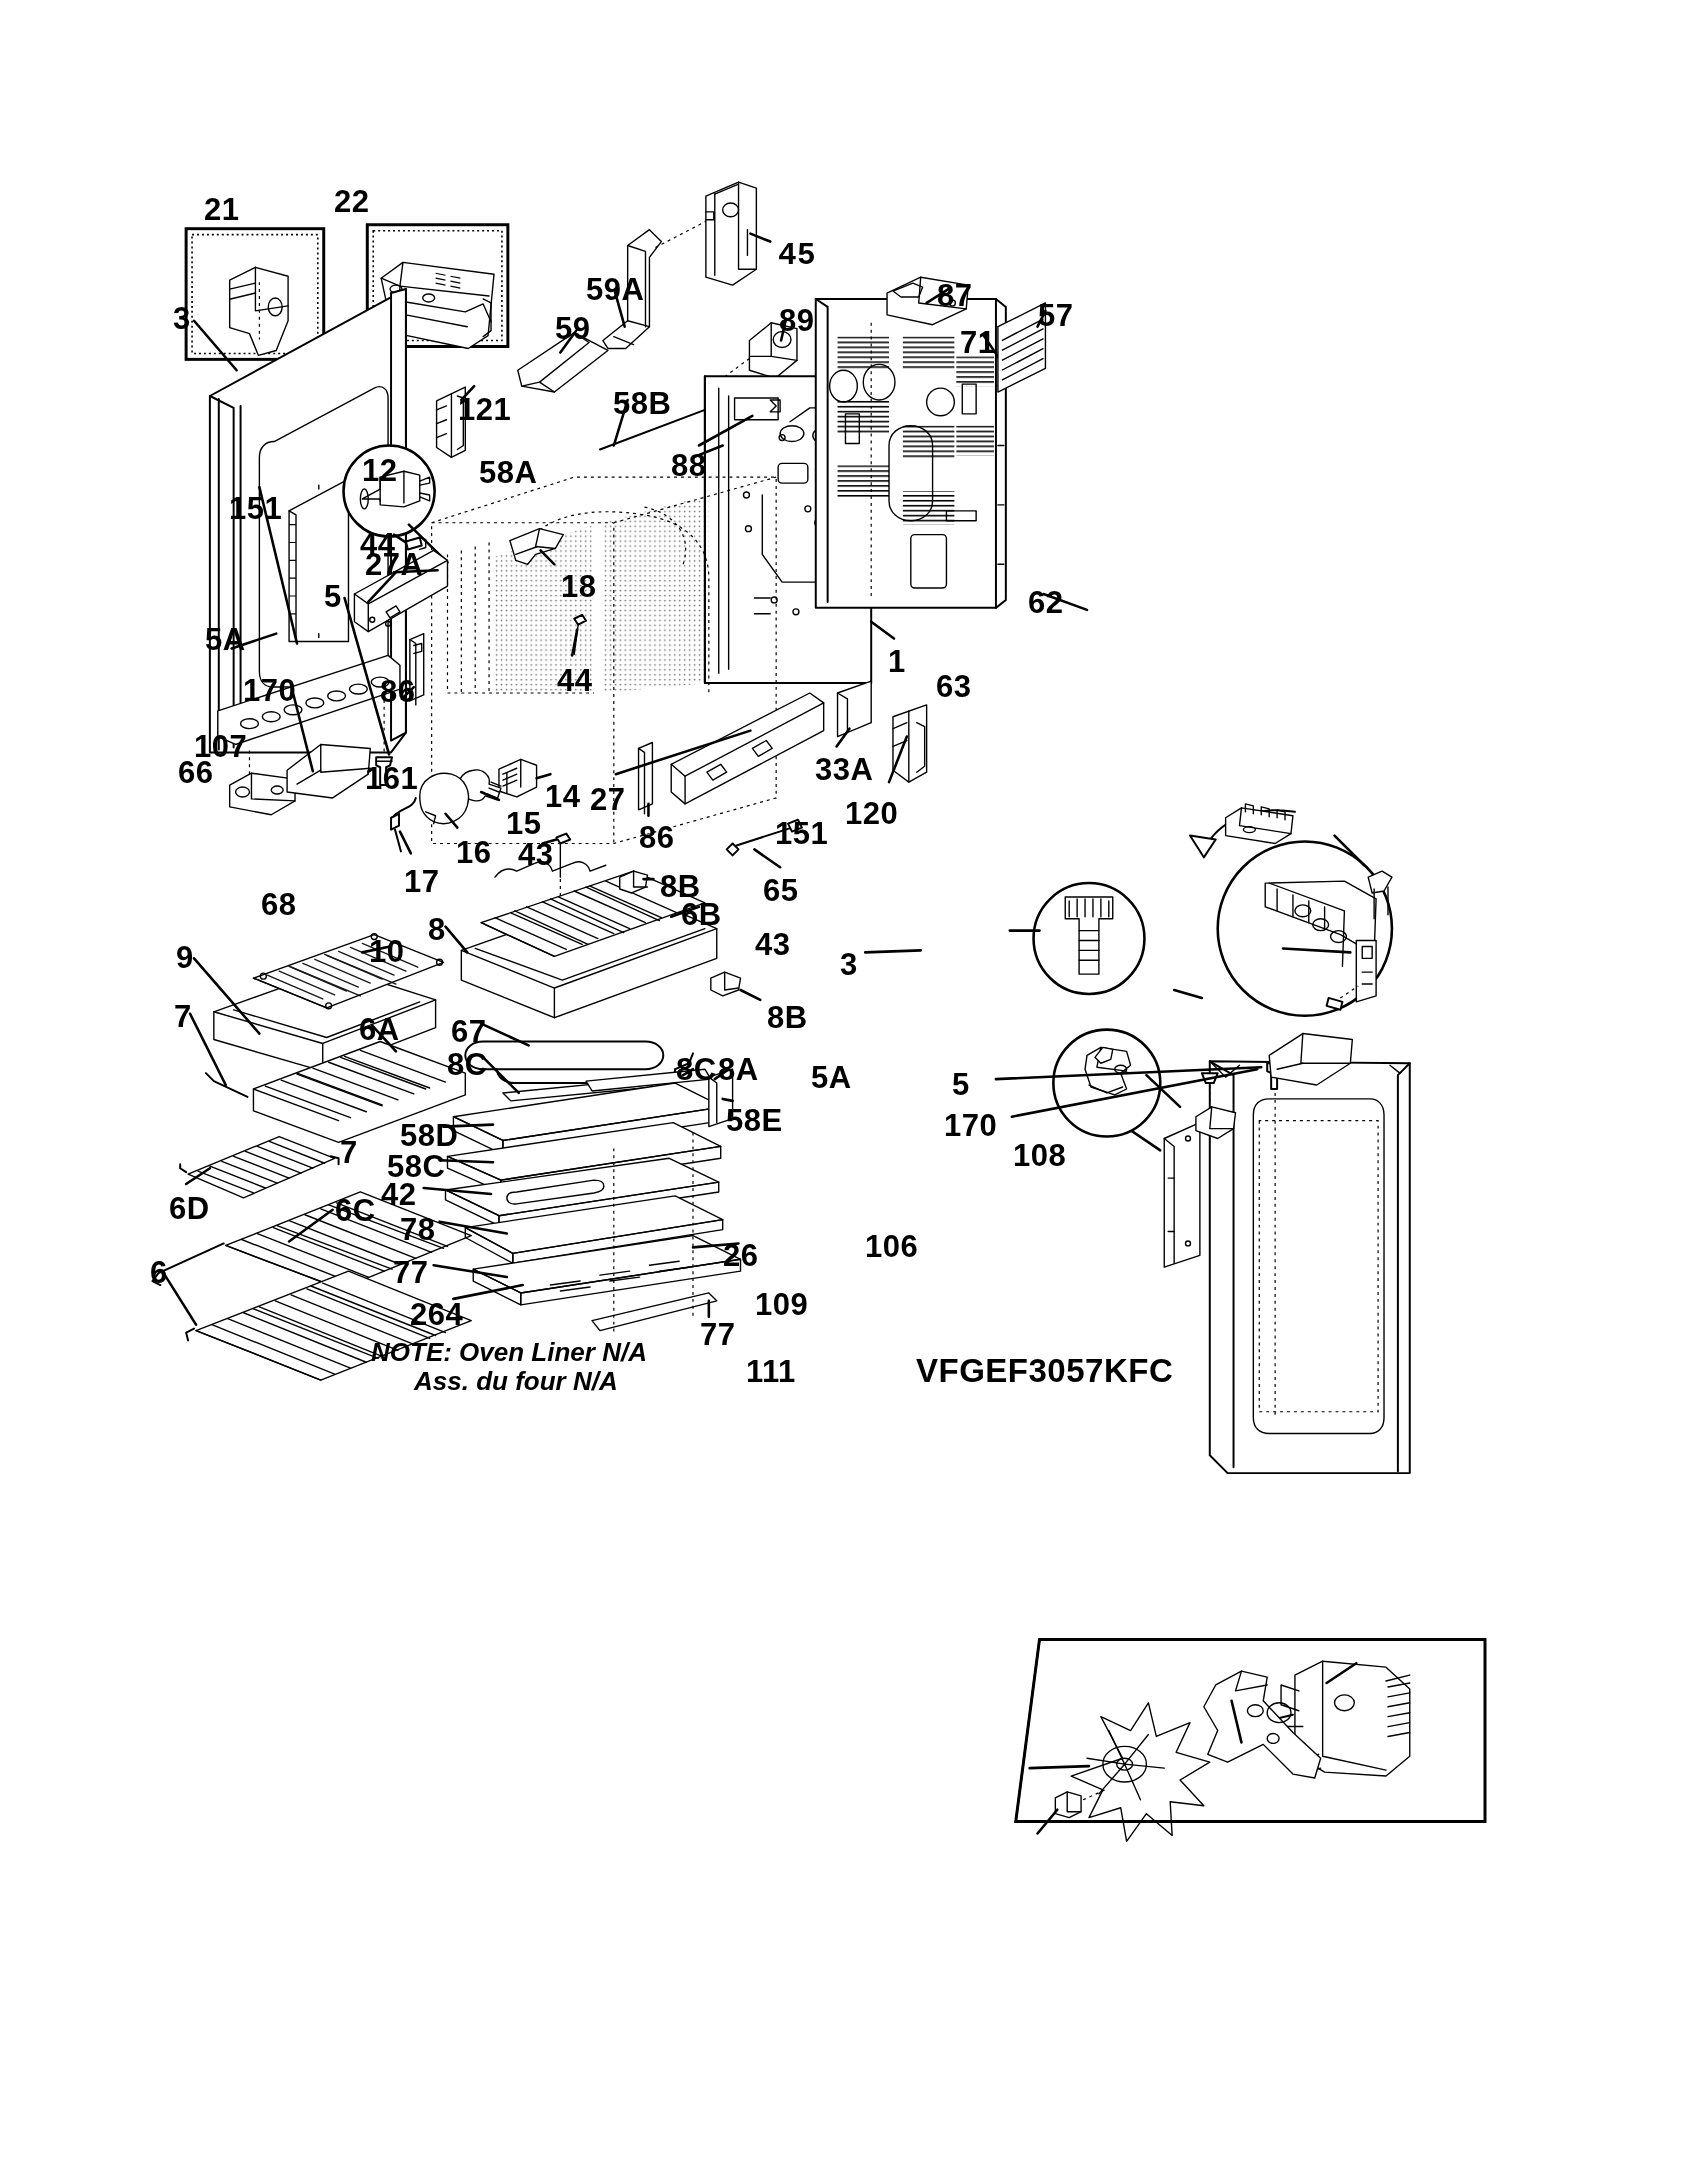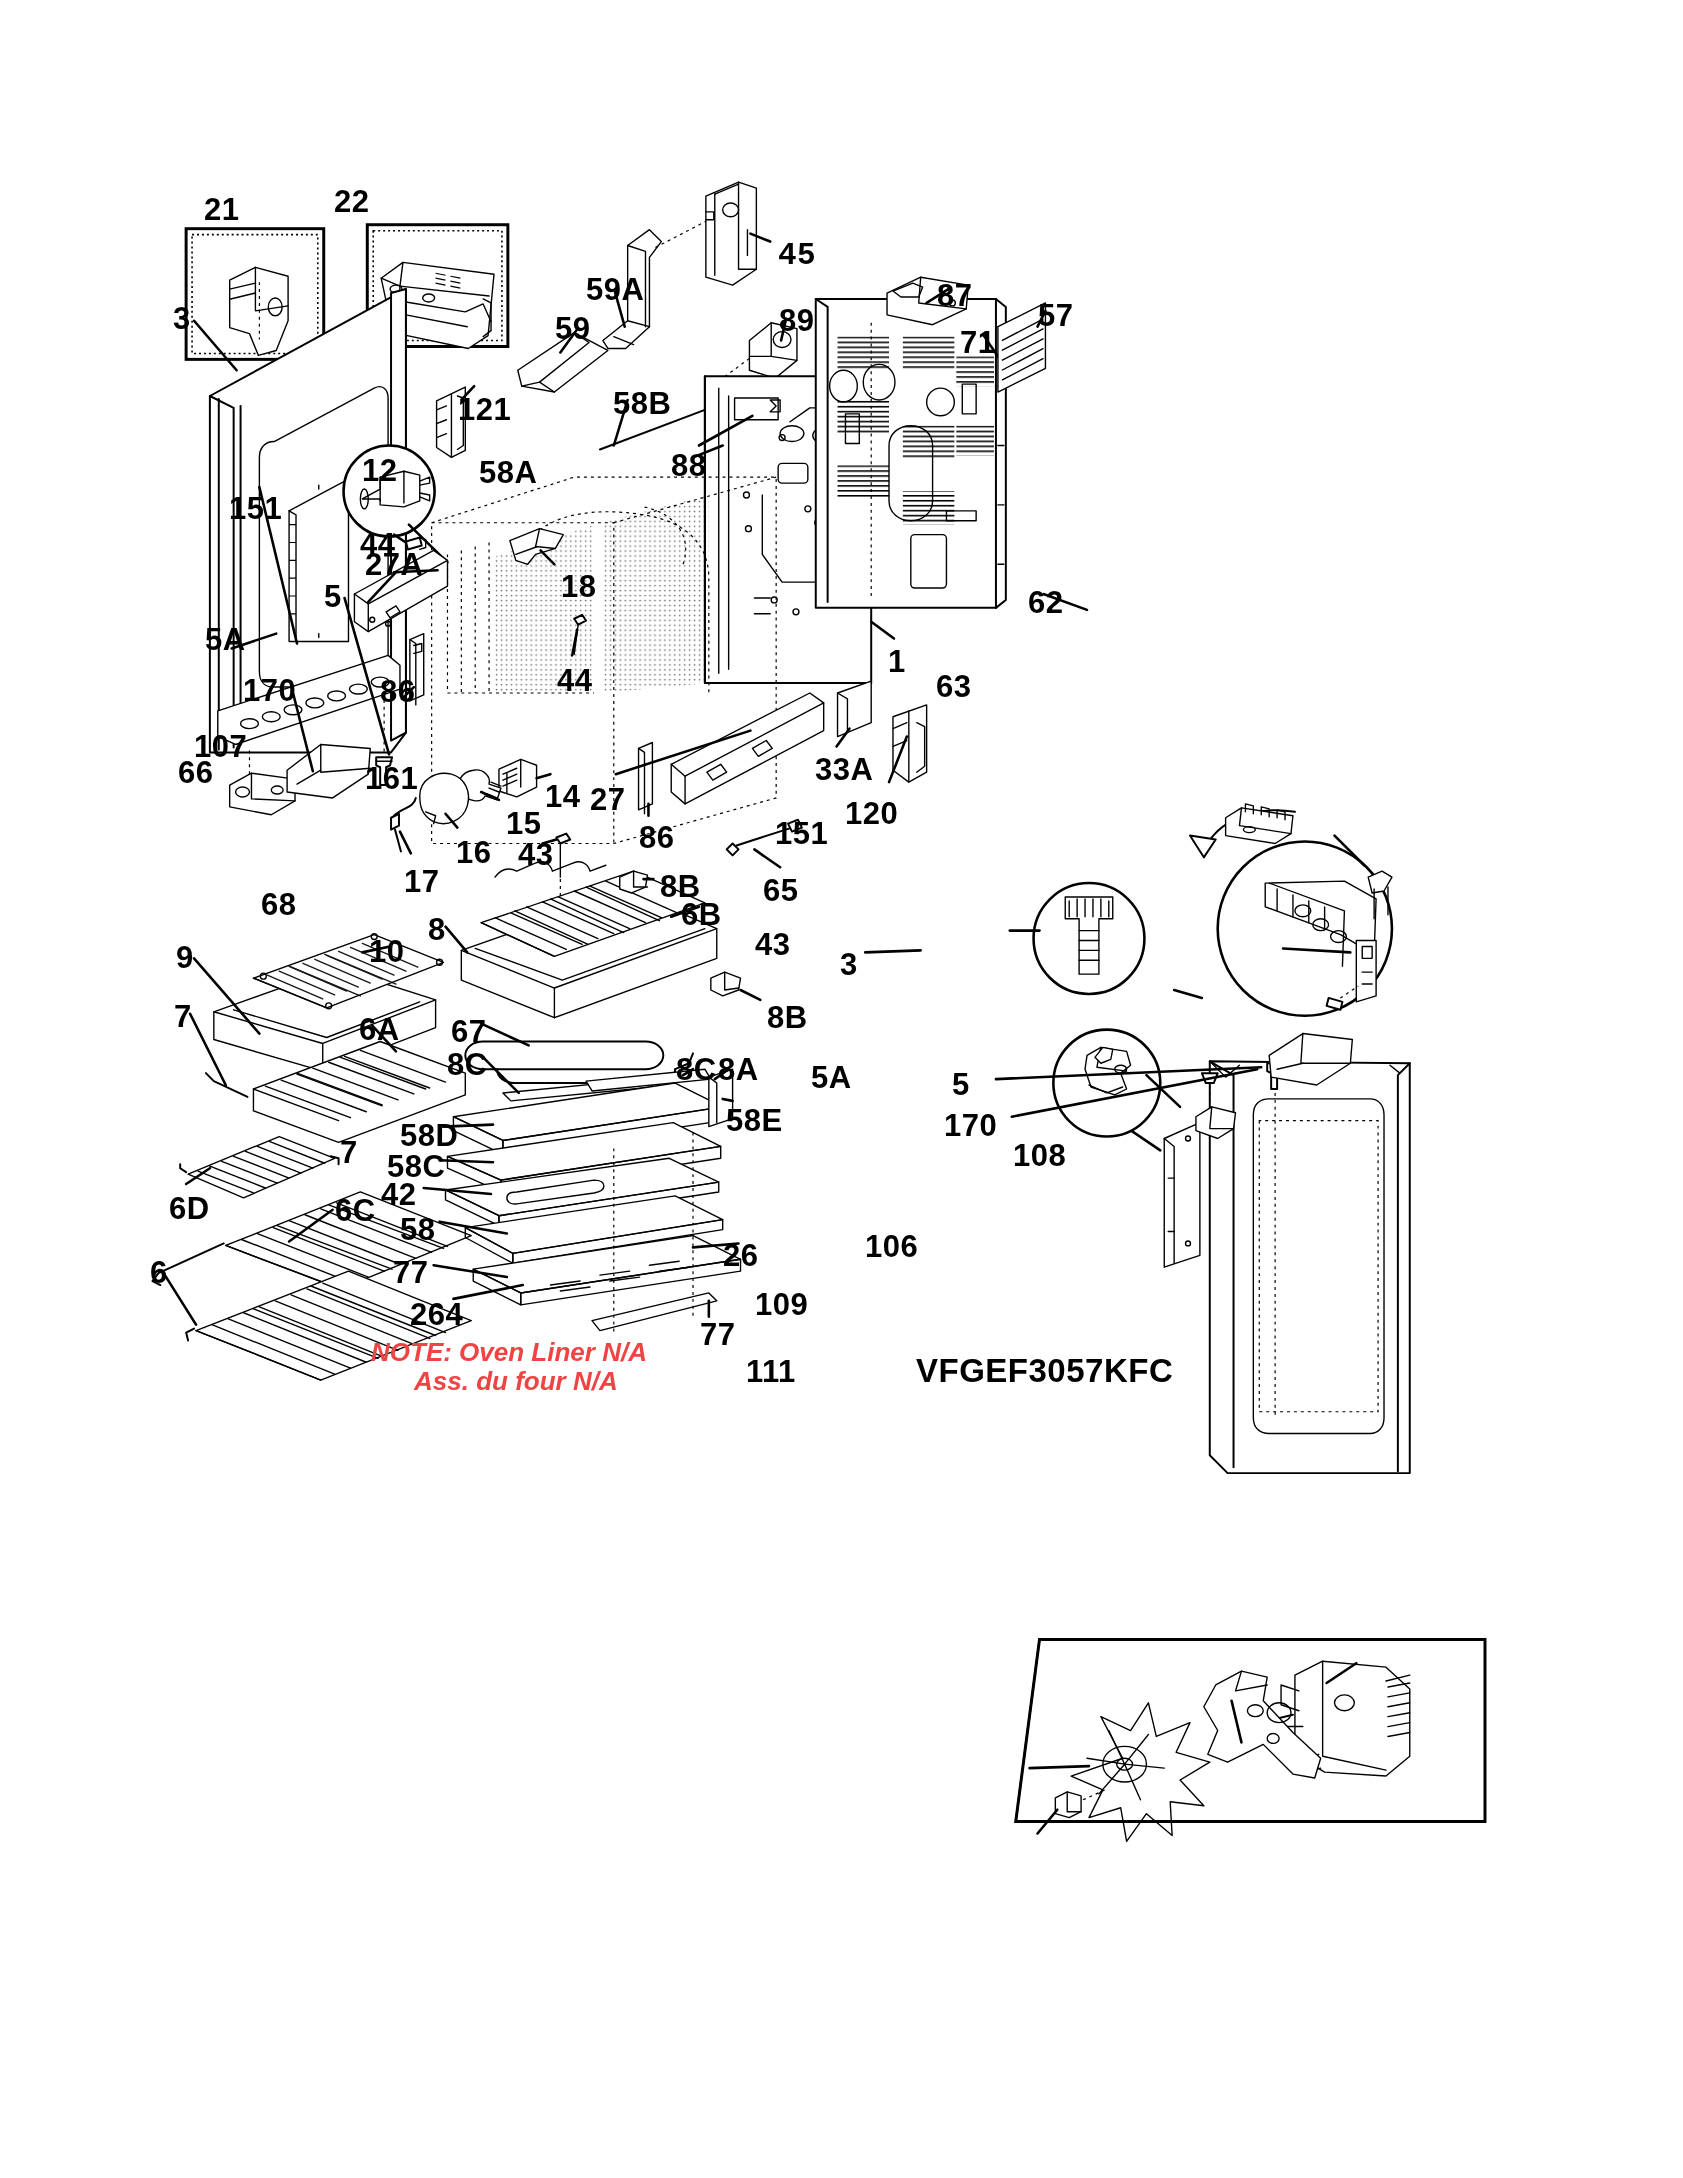--- a/index.html
+++ b/index.html
@@ -8,21 +8,21 @@
        font-family:"Liberation Sans",sans-serif;color:#000;}
   #sheet{position:absolute;left:0;top:0;width:1683px;height:2178px;}
   svg#art{position:absolute;left:0;top:0;width:1683px;height:2178px;}
 
   
   .lbl{position:absolute;font-family:"Liberation Sans",sans-serif;
        font-weight:bold;font-size:31px;line-height:1;color:#000;
        letter-spacing:0.5px;white-space:nowrap;}
   .note{position:absolute;font-family:"Liberation Sans",sans-serif;
         font-style:italic;font-weight:bold;font-size:26px;line-height:1.35;
-        color:#ef4444;white-space:pre;}
+        color:#000000;white-space:pre;}
   .model{position:absolute;font-family:"Liberation Sans",sans-serif;
          font-weight:bold;font-size:33px;color:#000;letter-spacing:0.5px;}
 </style>
 </head>
 <body>
 
 <div id="sheet">
 
 <svg id="art" viewBox="0 0 1700 2200">
   <defs>
@@ -762,21 +762,21 @@
 <div class="lbl" style="left:676px;top:1054px;">8C</div>
 <div class="lbl" style="left:718px;top:1054px;">8A</div>
 <div class="lbl" style="left:726px;top:1105px;">58E</div>
 <div class="lbl" style="left:811px;top:1062px;">5A</div>
 <div class="lbl" style="left:952px;top:1069px;">5</div>
 <div class="lbl" style="left:944px;top:1110px;">170</div>
 <div class="lbl" style="left:340px;top:1137px;">7</div>
 <div class="lbl" style="left:400px;top:1120px;">58D</div>
 <div class="lbl" style="left:387px;top:1151px;">58C</div>
 <div class="lbl" style="left:381px;top:1179px;">42</div>
-<div class="lbl" style="left:400px;top:1214px;">58</div>
+<div class="lbl" style="left:400px;top:1214px;">78</div>
 <div class="lbl" style="left:169px;top:1193px;">6D</div>
 <div class="lbl" style="left:335px;top:1195px;">6C</div>
 <div class="lbl" style="left:723px;top:1240px;">26</div>
 <div class="lbl" style="left:393px;top:1257px;">77</div>
 <div class="lbl" style="left:410px;top:1299px;">264</div>
 <div class="lbl" style="left:700px;top:1319px;">77</div>
 <div class="lbl" style="left:150px;top:1257px;">6</div>
 <div class="lbl" style="left:1013px;top:1140px;">108</div>
 <div class="lbl" style="left:865px;top:1231px;">106</div>
 <div class="lbl" style="left:755px;top:1289px;">109</div>

